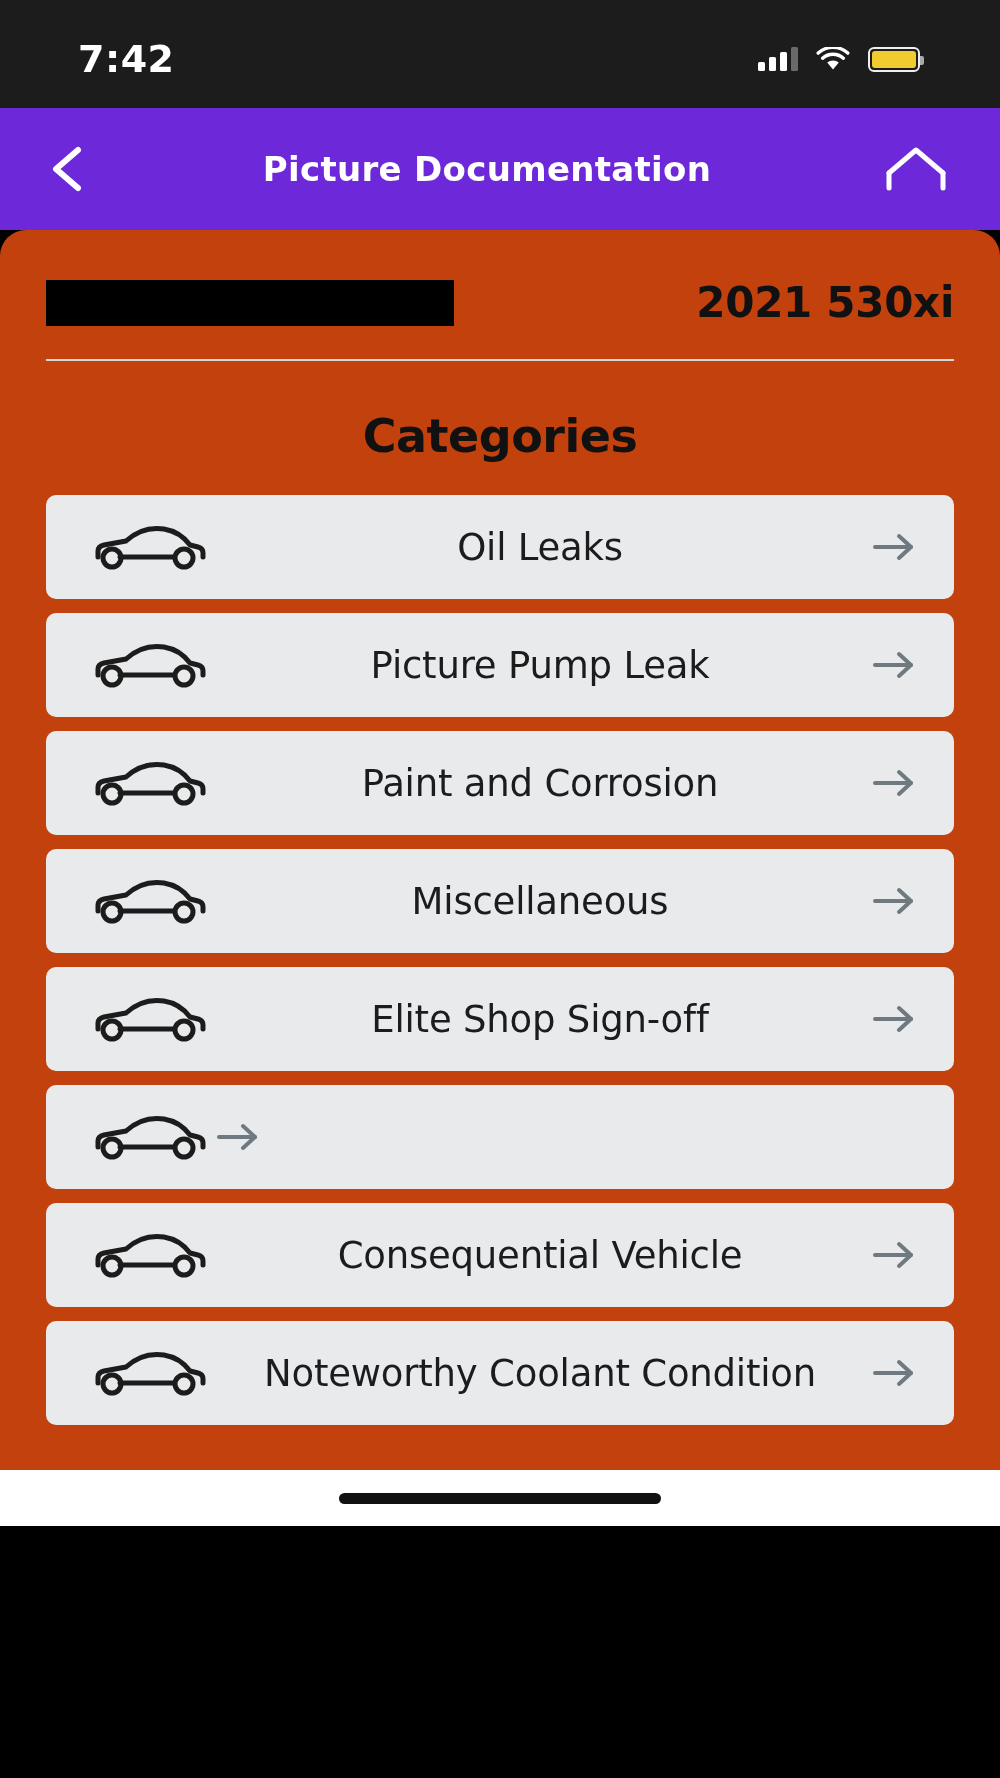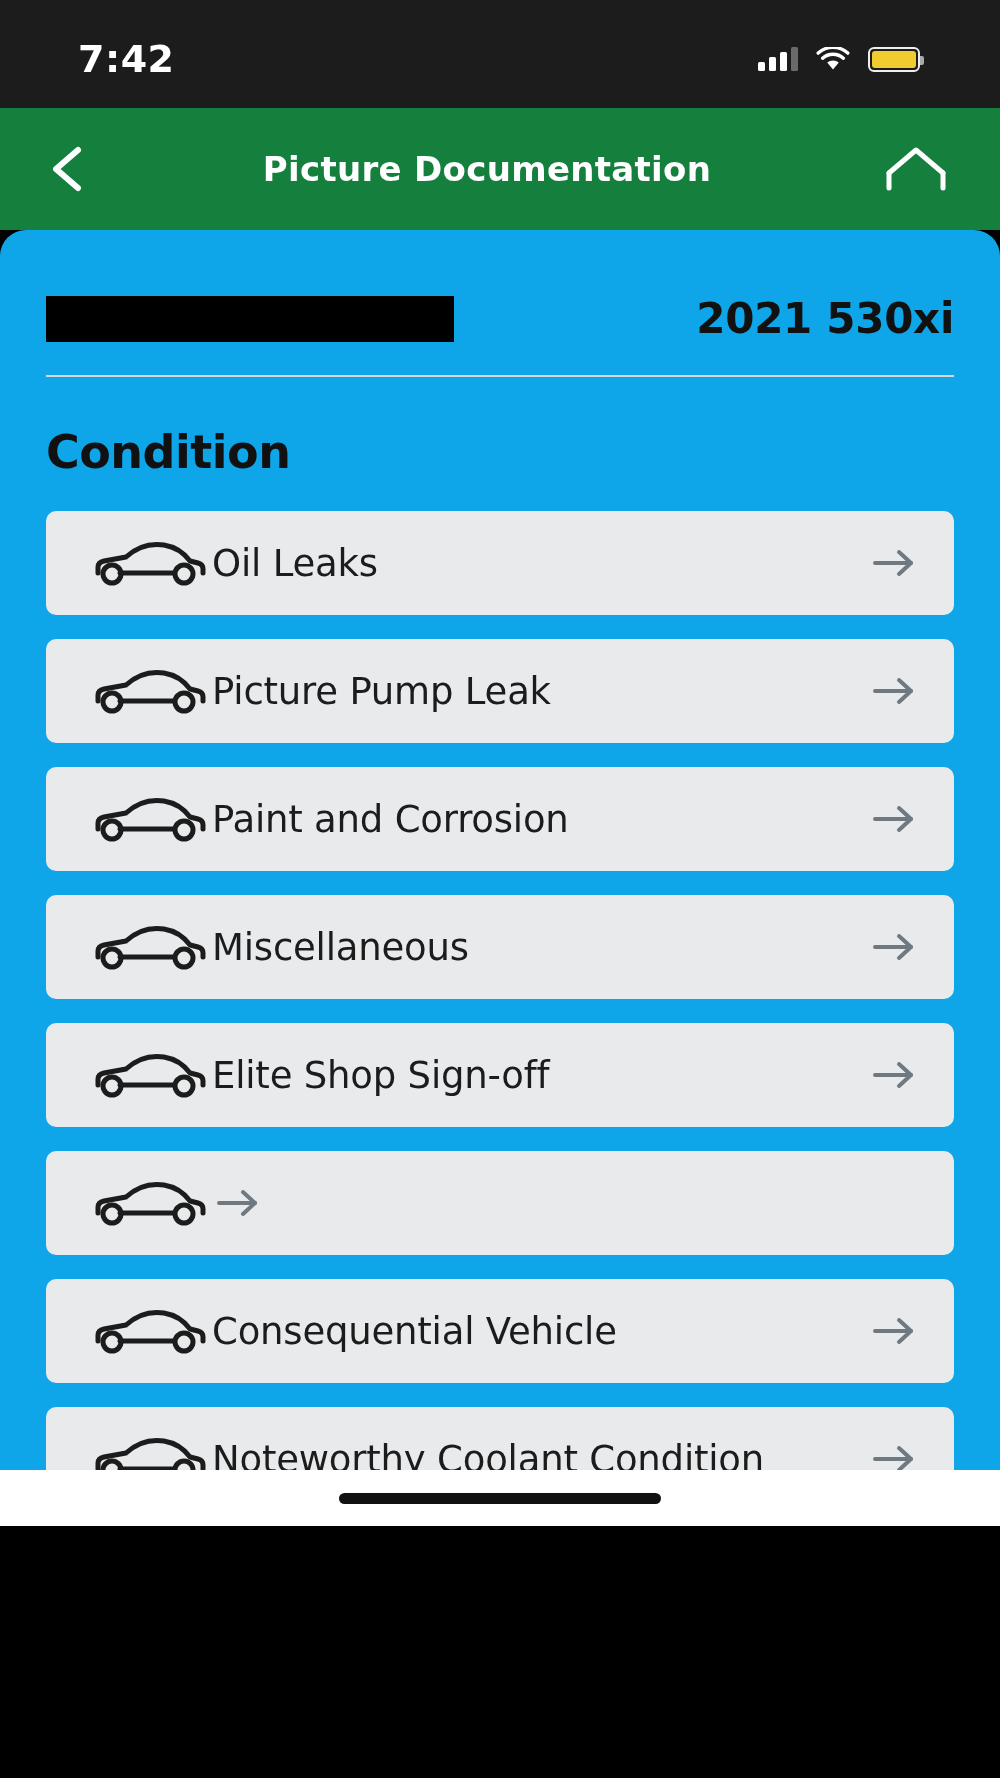--- a/index.html
+++ b/index.html
@@ -61,21 +61,21 @@
   }
   .battery .fill { background: #f2cb2e; height: 100%; width: 100%; border-radius: 3px; }
   .battery::after {
     content:""; position:absolute; right:-6px; top: 7px; width: 4px; height: 9px;
     background: #a9a9a9; border-radius: 0 2px 2px 0;
   }
 
   
   .nav-bar {
     height: 122px;
-    background: #15803d;
+    background: #6d28d9;
     display: flex;
     align-items: center;
     justify-content: space-between;
     padding: 0 48px 0 32px;
     flex: 0 0 auto;
   }
   .nav-title {
     color: #fff;
     font-size: 34px;
     font-weight: bold;
@@ -85,25 +85,26 @@
     margin-left: -10px;
   }
   .icon-btn {
     width: 72px; height: 72px;
     display: flex; align-items: center; justify-content: center;
   }
 
   
   .sheet {
     flex: 1 1 auto;
-    background: #0ea5e9;
+    background: #c2410c;
     border-radius: 26px 26px 0 0;
-    padding: 16px 46px;
+    padding: 0 46px;
     overflow: hidden;
     position: relative;
+    text-align: center;
   }
   .vehicle-row {
     display: flex;
     align-items: center;
     justify-content: space-between;
     padding: 48px 0 32px 0;
     border-bottom: 2px solid #d8d8d8;
   }
   .redacted {
     width: 408px;
@@ -116,21 +117,21 @@
     color: #111;
     letter-spacing: -0.3px;
   }
   .section-title {
     font-size: 46px;
     font-weight: bold;
     color: #111;
     margin: 48px 0 32px 0;
     letter-spacing: -0.5px;
   }
-  .cat-list { display: flex; flex-direction: column; gap: 24px; }
+  .cat-list { display: flex; flex-direction: column; gap: 14px; }
   .cat-item {
     background: #e8eaec;
     border-radius: 10px;
     height: 104px;
     display: flex;
     align-items: center;
     padding: 0 34px 0 44px;
     cursor: pointer;
   }
   .cat-icon { width: 122px; flex: 0 0 auto; display:flex; align-items:center; }
@@ -197,21 +198,21 @@
     </div>
   </div>
 
   <div class="sheet">
 
     <div class="vehicle-row">
       <div class="redacted"></div>
       <div class="vehicle-model">2021 530xi</div>
     </div>
 
-    <div class="section-title">Condition</div>
+    <div class="section-title">Categories</div>
 
     <div class="cat-list">
 
       <div class="cat-item">
         <span class="cat-icon">
           <svg width="118" height="52" viewBox="0 0 118 52">
             <path d="M8 36 L8 30 C8 27 10 25 14 24 L36 20 C48 9 60 6 74 8 C86 10 94 16 100 24 L108 26 C112 27 113 29 113 32 L113 36" fill="none" stroke="#1c1c1c" stroke-width="5" stroke-linecap="round" stroke-linejoin="round"></path>
             <line x1="30" y1="36" x2="84" y2="36" stroke="#1c1c1c" stroke-width="5" stroke-linecap="round"></line>
             <circle cx="22" cy="37" r="9" fill="none" stroke="#1c1c1c" stroke-width="5"></circle>
             <circle cx="94" cy="37" r="9" fill="none" stroke="#1c1c1c" stroke-width="5"></circle>

